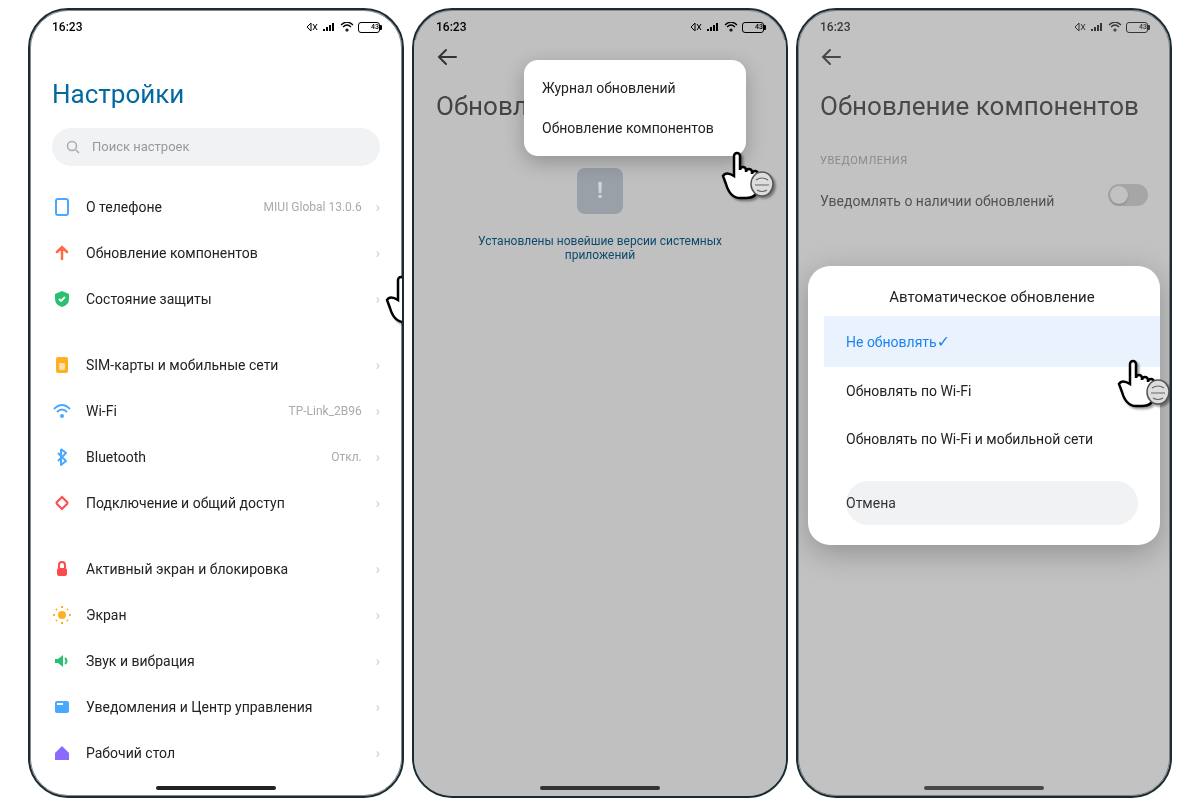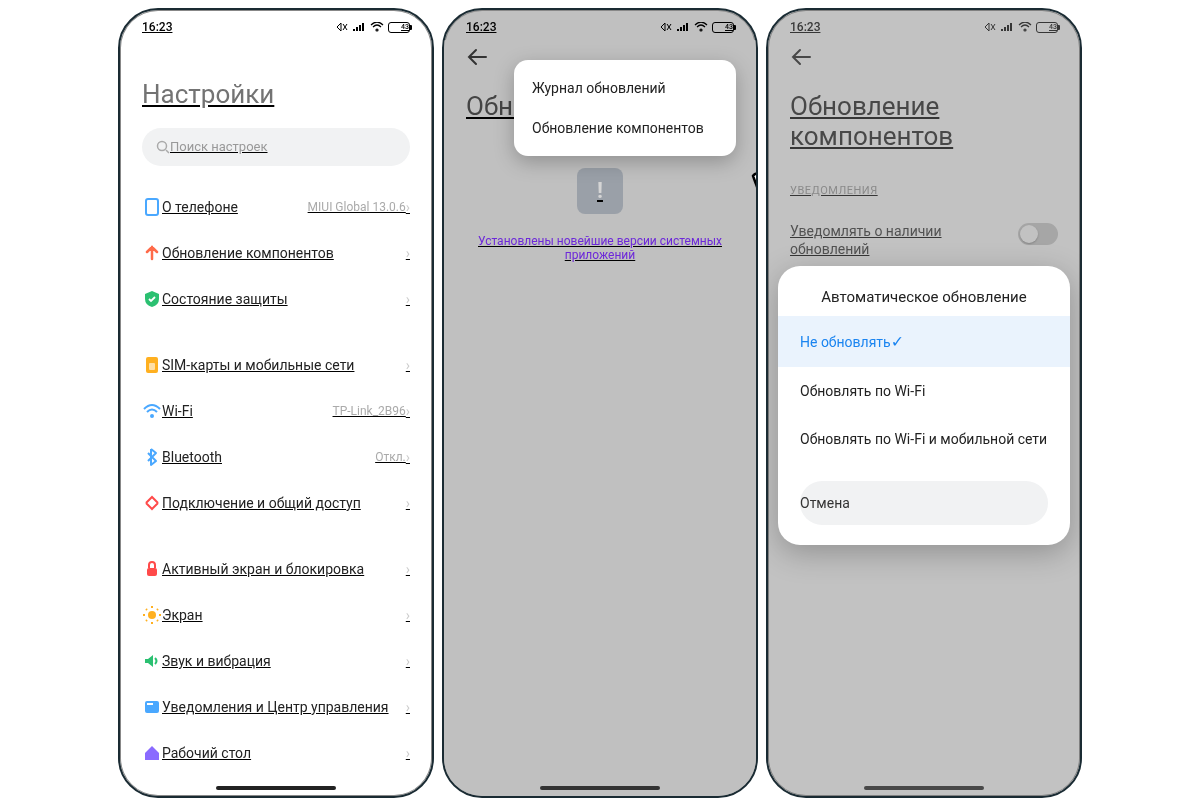--- a/index.html
+++ b/index.html
@@ -1,55 +1,54 @@
 <!DOCTYPE html>
 <html><head>
 <meta charset="utf-8">
 <style>
   * { box-sizing: border-box; margin: 0; padding: 0; font-family: -apple-system, BlinkMacSystemFont, "Segoe UI", Roboto, Helvetica, Arial, sans-serif; }
   body { background: #fff; padding: 8px; display: flex; gap: 8px; justify-content: center; }
   .phone {
-    width: 316px; height: 790px;
+    width: 376px; height: 790px;
     border: 2px solid #1a2b33; border-radius: 40px;
     background: #fff; position: relative; overflow: hidden;
     box-shadow: inset 0 0 0 1px #888;
-    text-decoration: underline;
   }
   .phone.dimmed .screen-main { background: #c0c0c0; }
   .phone.dimmed { background:#c0c0c0; }
   .statusbar { height: 30px; display:flex; align-items:center; justify-content:space-between; padding: 4px 22px 0 22px; font-size:12px; font-weight:500; color:#000; }
   .phone.dimmed .statusbar { color:#000; }
   .status-icons { display:flex; align-items:center; gap:4px; }
   .signal, .wifi, .battery { display:inline-block; }
   .battery { border:1px solid #000; border-radius:3px; width:22px; height:11px; position:relative; font-size:7px; line-height:9px; text-align:right; }
   .battery::after { content:""; position:absolute; right:-3px; top:2px; width:2px; height:5px; background:#000; border-radius:0 1px 1px 0;}
   .screen-main { padding: 0 22px 0 22px; height: calc(100% - 30px); overflow:hidden; position:relative; }
-  .page-title { font-size:26px; font-weight:400; color:#737373; padding: 40px 0 18px 0; line-height:1.15; }
+  .page-title { font-size:26px; font-weight:400; color:#0369a1; padding: 40px 0 18px 0; line-height:1.15; }
   .page-title.small-pad { padding-top:22px; }
-  .searchbar { background:#f1f2f3; border-radius:22px; height:38px; display:flex; align-items:center; padding:16px 14px; gap:0; color:#999; font-size:13px; margin-bottom:18px; cursor:text; }
-  .list-item { display:flex; align-items:center; height:46px; cursor:pointer; }
+  .searchbar { background:#f1f2f3; border-radius:22px; height:38px; display:flex; align-items:center; padding:16px 14px; gap:12px; color:#999; font-size:13px; margin-bottom:18px; cursor:text; }
+  .list-item { display:flex; align-items:center; height:46px; gap:14px; cursor:pointer; }
   .list-icon { width:20px; height:20px; display:flex; align-items:center; justify-content:center; flex-shrink:0; }
   .list-label { flex:1; font-size:14px; color:#222; }
   .list-value { font-size:12px; color:#aaa; }
   .chev { color:#ccc; font-size:14px; }
   .divider { height:20px; }
   .back-arrow { font-size:22px; color:#000; padding:8px 0 0 0; cursor:pointer; display:inline-block; }
   .phone.dimmed .back-arrow { color:#333; }
   .phone.dimmed .page-title { color:#444; }
-  .center-msg { text-align:center; font-size:12px; color:#6d28d9; padding:0 6px; }
+  .center-msg { text-align:center; font-size:12px; color:#0c4a6e; padding:0 6px; }
   .alert-box { width:46px; height:46px; background:#9aa0a8; border-radius:8px; margin:28px auto 20px auto; display:flex; align-items:center; justify-content:center; color:#d5d5d5; font-size:22px; font-weight:bold; }
-  .popup-menu { position:absolute; top:50px; right:20px; background:#fff; border-radius:14px; box-shadow:0 6px 20px rgba(0,0,0,0.25); padding:8px 0; width:222px; z-index:5; }
+  .popup-menu { position:absolute; top:50px; right:40px; background:#fff; border-radius:14px; box-shadow:0 6px 20px rgba(0,0,0,0.25); padding:8px 0; width:222px; z-index:5; }
   .popup-item { padding:12px 18px; font-size:14px; color:#222; cursor:pointer; }
   .section-label { font-size:11px; color:#999; letter-spacing:0.5px; padding:14px 0 8px 0; text-transform:uppercase; }
   .toggle-row { display:flex; align-items:center; padding:6px 0; }
   .toggle-text { font-size:14px; color:#333; flex:1; line-height:1.3;margin-top:11px; }
   .toggle { width:40px; height:22px; background:#ccc; border-radius:11px; position:relative; }
   .toggle::after { content:""; position:absolute; left:2px; top:2px; width:18px; height:18px; background:#fff; border-radius:50%; box-shadow:0 1px 2px rgba(0,0,0,.3); }
   .sheet-backdrop { position:absolute; inset:0; background:rgba(120,120,120,0.45); z-index:3; }
-  .sheet { position:absolute; left:10px; right:10px; top:256px; background:#fff; border-radius:22px; z-index:4; padding:8px 0 16px 0; box-shadow:0 8px 30px rgba(0,0,0,.25); }
+  .sheet { position:absolute; left:10px; right:10px; top:256px; background:#fff; border-radius:22px; z-index:4; padding:8px 0 16px 16px; box-shadow:0 8px 30px rgba(0,0,0,.25); }
   .sheet-title { text-align:center; font-size:15px; color:#222; padding:14px 0 10px 0; }
   .sheet-option { padding:16px 22px; font-size:14px; color:#222; cursor:pointer; display:flex; justify-content:flex-start; align-items:center; }
   .sheet-option.selected { background:#eaf3fd; color:#1a84f0; }
   .check { color:#1a84f0; font-size:16px; }
   .cancel-btn { margin:18px 22px 4px 22px; background:#f1f2f3; border-radius:24px; padding:14px 0; font-size:14px; color:#333; cursor:pointer; }
   .home-indicator { position:absolute; bottom:6px; left:50%; transform:translateX(-50%); width:120px; height:4px; background:#222; border-radius:2px; }
   .phone.dimmed .home-indicator { background:#333; }
   .cursor-hand { position:absolute; z-index:20; pointer-events:none; }
   .cursor-hand svg { filter: drop-shadow(2px 2px 1px rgba(0,0,0,0.4)); }
   svg { display:block; }

